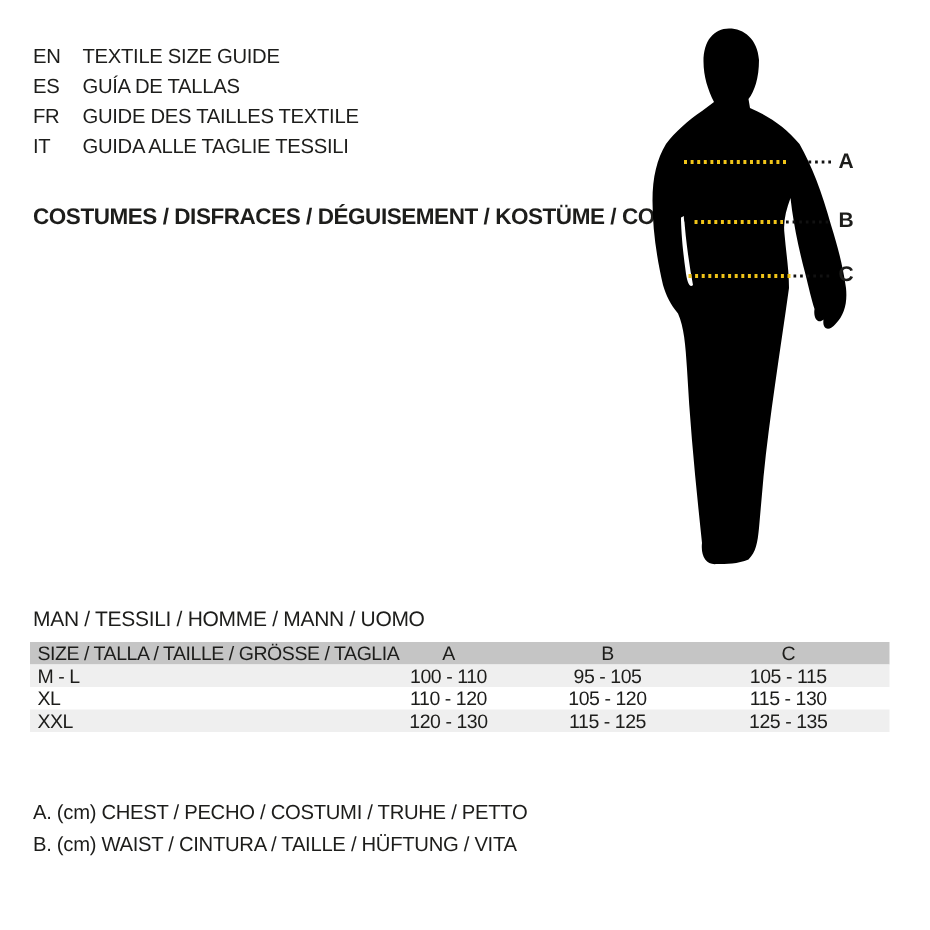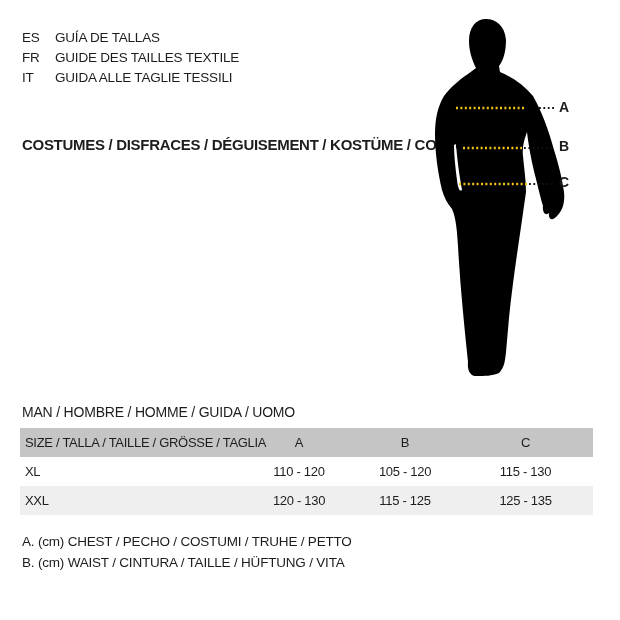--- a/index.html
+++ b/index.html
@@ -25,40 +25,43 @@
   .measure-label.a{left:559px;top:100px;}
   .measure-label.b{left:559px;top:139px;}
   .measure-label.c{left:559px;top:175px;}
   
   .section-title{position:absolute;left:22px;top:404px;font-size:14px;white-space:nowrap;}
   table.size-table{
     position:absolute;left:20px;top:428px;width:573px;
     border-collapse:collapse;table-layout:fixed;font-size:13px;letter-spacing:-0.3px;
   }
   table.size-table th,table.size-table td{
-    height:29px;padding:0;font-weight:400;vertical-align:middle;white-space:nowrap;
+    height:15px;padding:0;font-weight:400;vertical-align:middle;white-space:nowrap;
   }
   table.size-table .col-size{width:226px;}
   table.size-table .col-a{width:106px;}
   table.size-table .col-b{width:106px;}
   table.size-table .col-c{width:135px;}
   table.size-table th:first-child,table.size-table td:first-child{
     text-align:left;padding-left:5px;
   }
   table.size-table th,table.size-table td{text-align:center;}
   
   .legend{position:absolute;left:22px;top:532px;font-size:13.5px;line-height:20.6px;}
   .legend div{white-space:nowrap;}
 </style>
 </head>
 <body>
 
 <div class="page">
 
   <div class="lang-list">
+    <div class="lang-row">
+      <span class="lang-code">EN</span><span class="lang-label">TEXTILE SIZE GUIDE</span>
+    </div>
     <div class="lang-row">
       <span class="lang-code">ES</span><span class="lang-label">GUÍA DE TALLAS</span>
     </div>
     <div class="lang-row">
       <span class="lang-code">FR</span><span class="lang-label">GUIDE DES TAILLES TEXTILE</span>
     </div>
     <div class="lang-row">
       <span class="lang-code">IT</span><span class="lang-label">GUIDA ALLE TAGLIE TESSILI</span>
     </div>
   </div>
@@ -105,38 +108,44 @@
       <line x1="43" y1="138" x2="102" y2="138" stroke-width="2.6" stroke-dasharray="2 2.4" stroke="#f0c419"></line>
       <line x1="104" y1="138" x2="134" y2="138" stroke-width="2" stroke-dasharray="1.8 2.6" stroke="#111111"></line>
       <line x1="39" y1="174" x2="107" y2="174" stroke-width="2.6" stroke-dasharray="2 2.4" stroke="#f0c419"></line>
       <line x1="109" y1="174" x2="134" y2="174" stroke-width="2" stroke-dasharray="1.8 2.6" stroke="#111111"></line>
     </svg>
   </div>
   <div class="measure-label a">A</div>
   <div class="measure-label b">B</div>
   <div class="measure-label c">C</div>
 
-  <div class="section-title">MAN / HOMBRE / HOMME / GUIDA / UOMO</div>
+  <div class="section-title">MAN / TESSILI / HOMME / MANN / UOMO</div>
 
   <table class="size-table">
     <colgroup>
       <col class="col-size">
         <col class="col-a">
         <col class="col-b">
         <col class="col-c">
     </colgroup>
     <thead>
       <tr class="head-row">
         <th style="background: rgb(197, 197, 197);">SIZE / TALLA / TAILLE / GRÖSSE / TAGLIA</th>
         <th style="background: rgb(197, 197, 197);">A</th>
         <th style="background: rgb(197, 197, 197);">B</th>
         <th style="background: rgb(197, 197, 197);">C</th>
       </tr>
     </thead>
     <tbody>
+      <tr class="row-1 alt">
+        <td style="background: rgb(239, 239, 239);">M - L</td>
+        <td style="background: rgb(239, 239, 239);">100 - 110</td>
+        <td style="background: rgb(239, 239, 239);">95 - 105</td>
+        <td style="background: rgb(239, 239, 239);">105 - 115</td>
+      </tr>
       <tr class="row-2">
         <td>XL</td>
         <td>110 - 120</td>
         <td>105 - 120</td>
         <td>115 - 130</td>
       </tr>
       <tr class="row-3 alt">
         <td style="background: rgb(239, 239, 239);">XXL</td>
         <td style="background: rgb(239, 239, 239);">120 - 130</td>
         <td style="background: rgb(239, 239, 239);">115 - 125</td>

